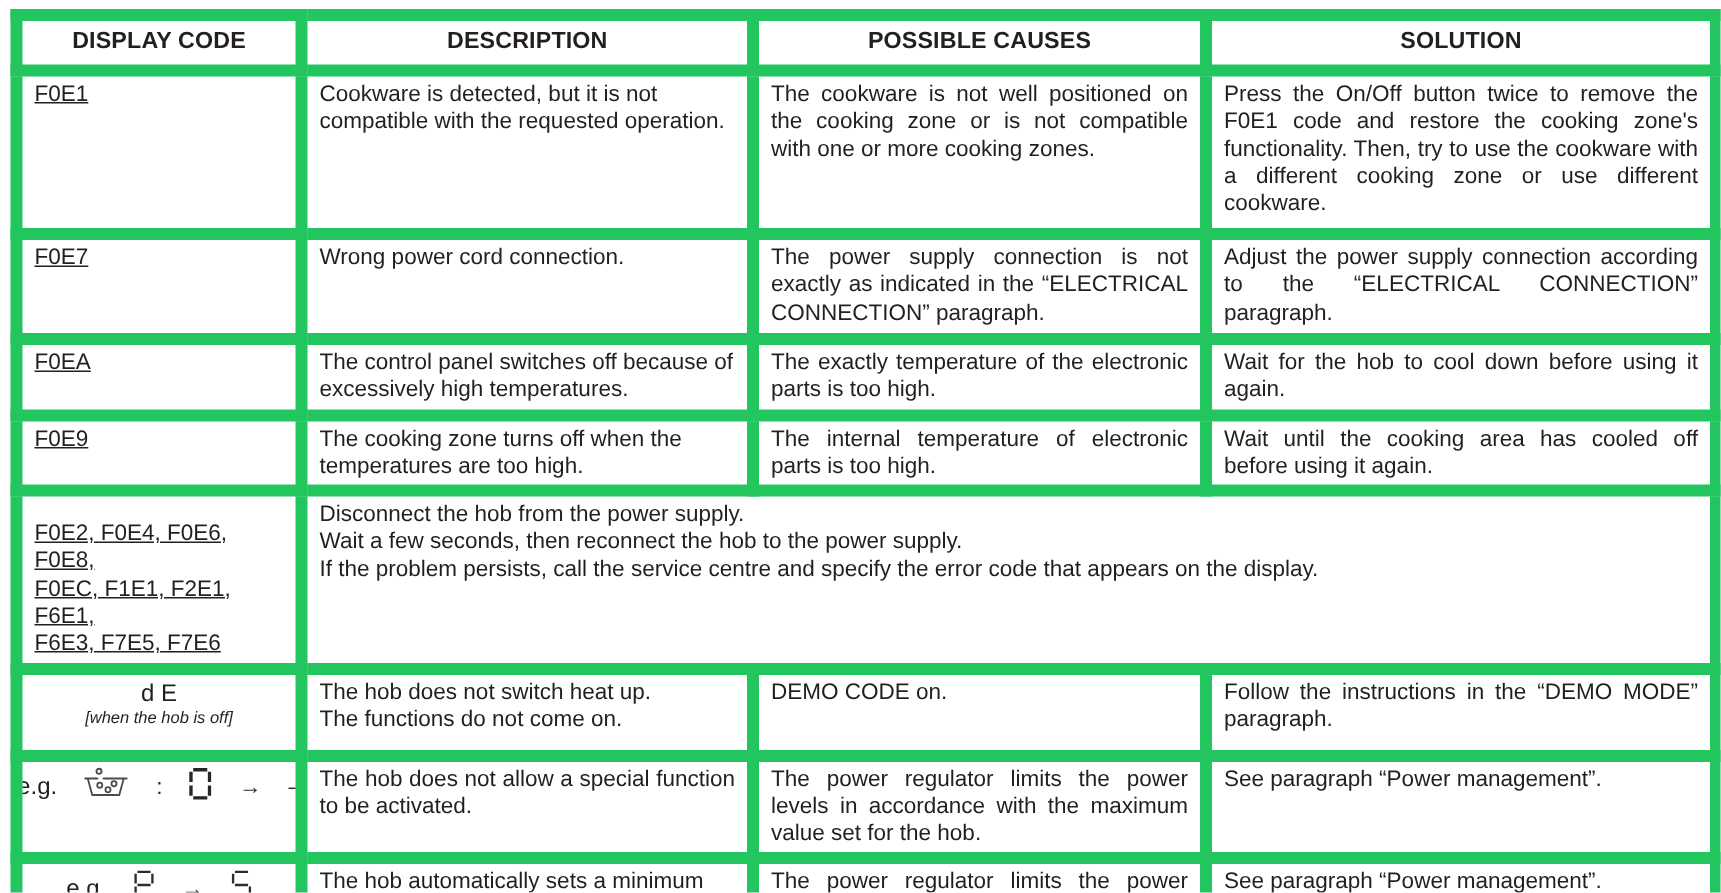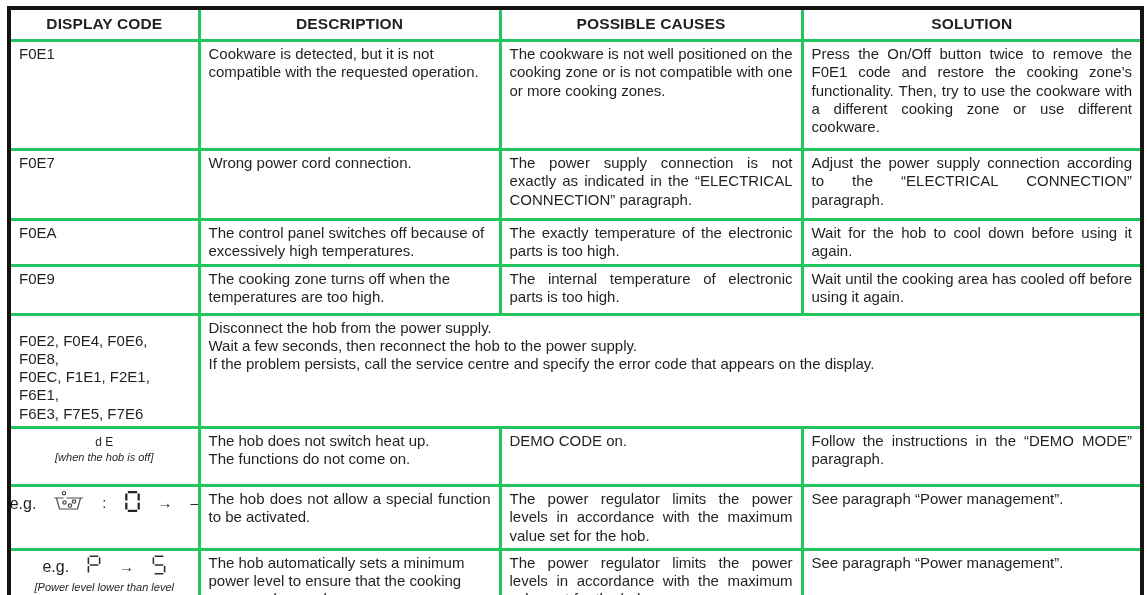--- a/index.html
+++ b/index.html
@@ -18,38 +18,39 @@
     margin: 6px 7px;
     width: 1133px;
     background: #ffffff;
     border: 4px solid #161413;
   }
   .error-table col.c1 { width: 190px; }
   .error-table col.c2 { width: 301px; }
   .error-table col.c3 { width: 302px; }
   .error-table col.c4 { width: 340px; }
   .error-table th, .error-table td {
-    border: 3px solid #22c55e;
+    border: 8px solid #22c55e;
     padding: 3px 8px;
     font-size: 15px;
     line-height: 1.22;
     vertical-align: top;
     overflow: hidden;
   }
   .error-table th {
     font-weight: bold;
     text-align: center;
     vertical-align: middle;
     font-size: 15.5px;
     letter-spacing: 0.1px;
     padding: 5px 4px;
   }
   .code-cell {
     vertical-align: middle;
     padding-left: 10px;
+    text-decoration: underline;
   }
   .code-center {
     text-align: center;
     vertical-align: middle;
     padding-left: 4px;
     padding-right: 4px;
   }
   .justify { text-align: justify; }
   .prewrap { white-space: pre-line; }
   .note {
@@ -122,21 +123,21 @@
     <td class="code-cell prewrap" style="vertical-align:top;padding-top:16px">F0E2, F0E4, F0E6, F0E8,
 F0EC, F1E1, F2E1, F6E1,
 F6E3, F7E5, F7E6</td>
     <td class="prewrap" colspan="3">Disconnect the hob from the power supply.
 Wait a few seconds, then reconnect the hob to the power supply.
 If the problem persists, call the service centre and specify the error code that appears on the display.</td>
   </tr>
 
   <tr style="height:58px">
     <td class="code-center">
-      <span style="font-size:12px">d E</span>
+      <span style="font-size:16px">d E</span>
       <span class="note">[when the hob is off]</span>
     </td>
     <td class="prewrap">The hob does not switch heat up.
 The functions do not come on.</td>
     <td>DEMO CODE on.</td>
     <td class="justify">Follow the instructions in the “DEMO MODE” paragraph.</td>
   </tr>
 
   <tr style="height:57px">
     <td class="code-center">

